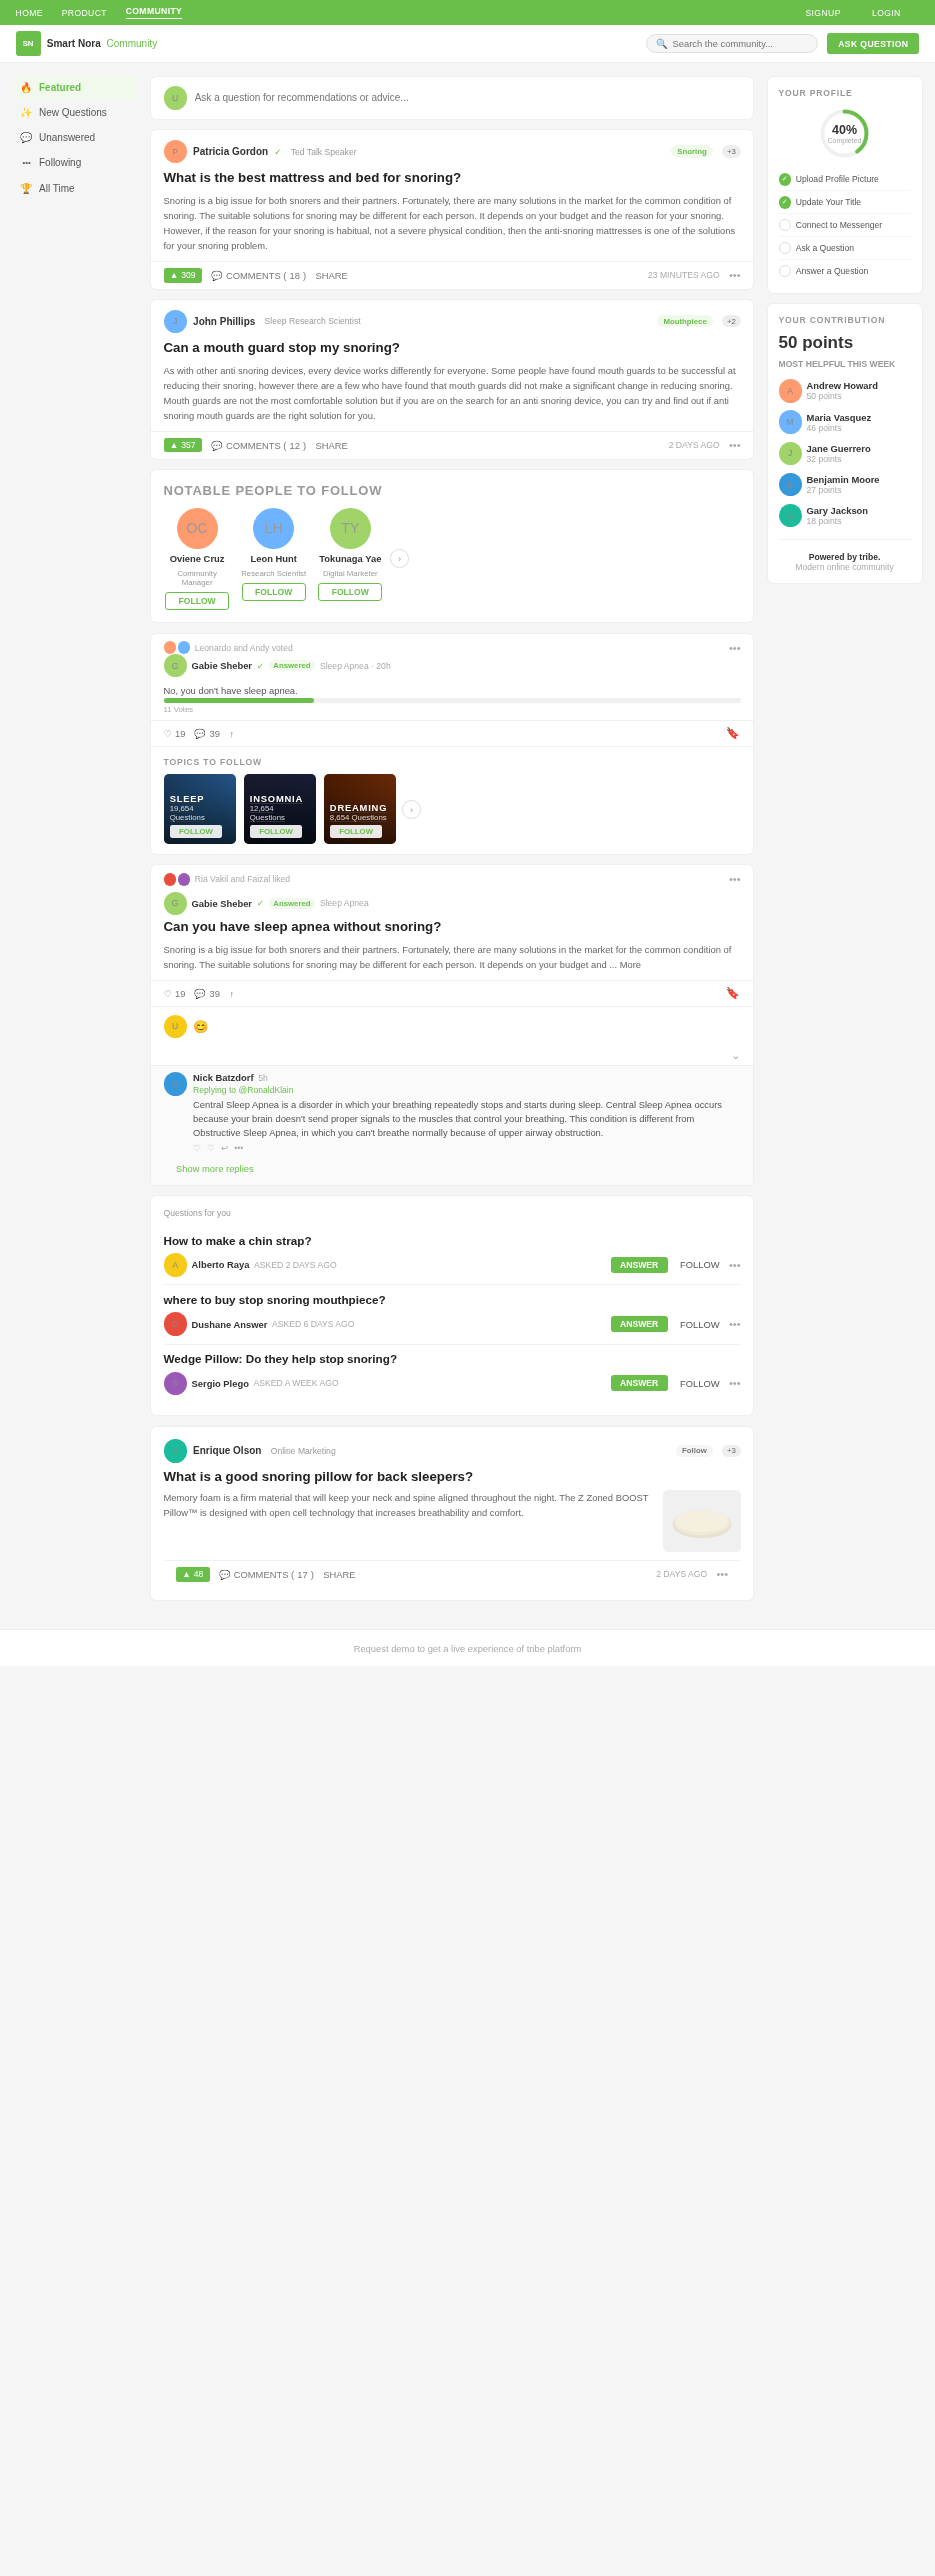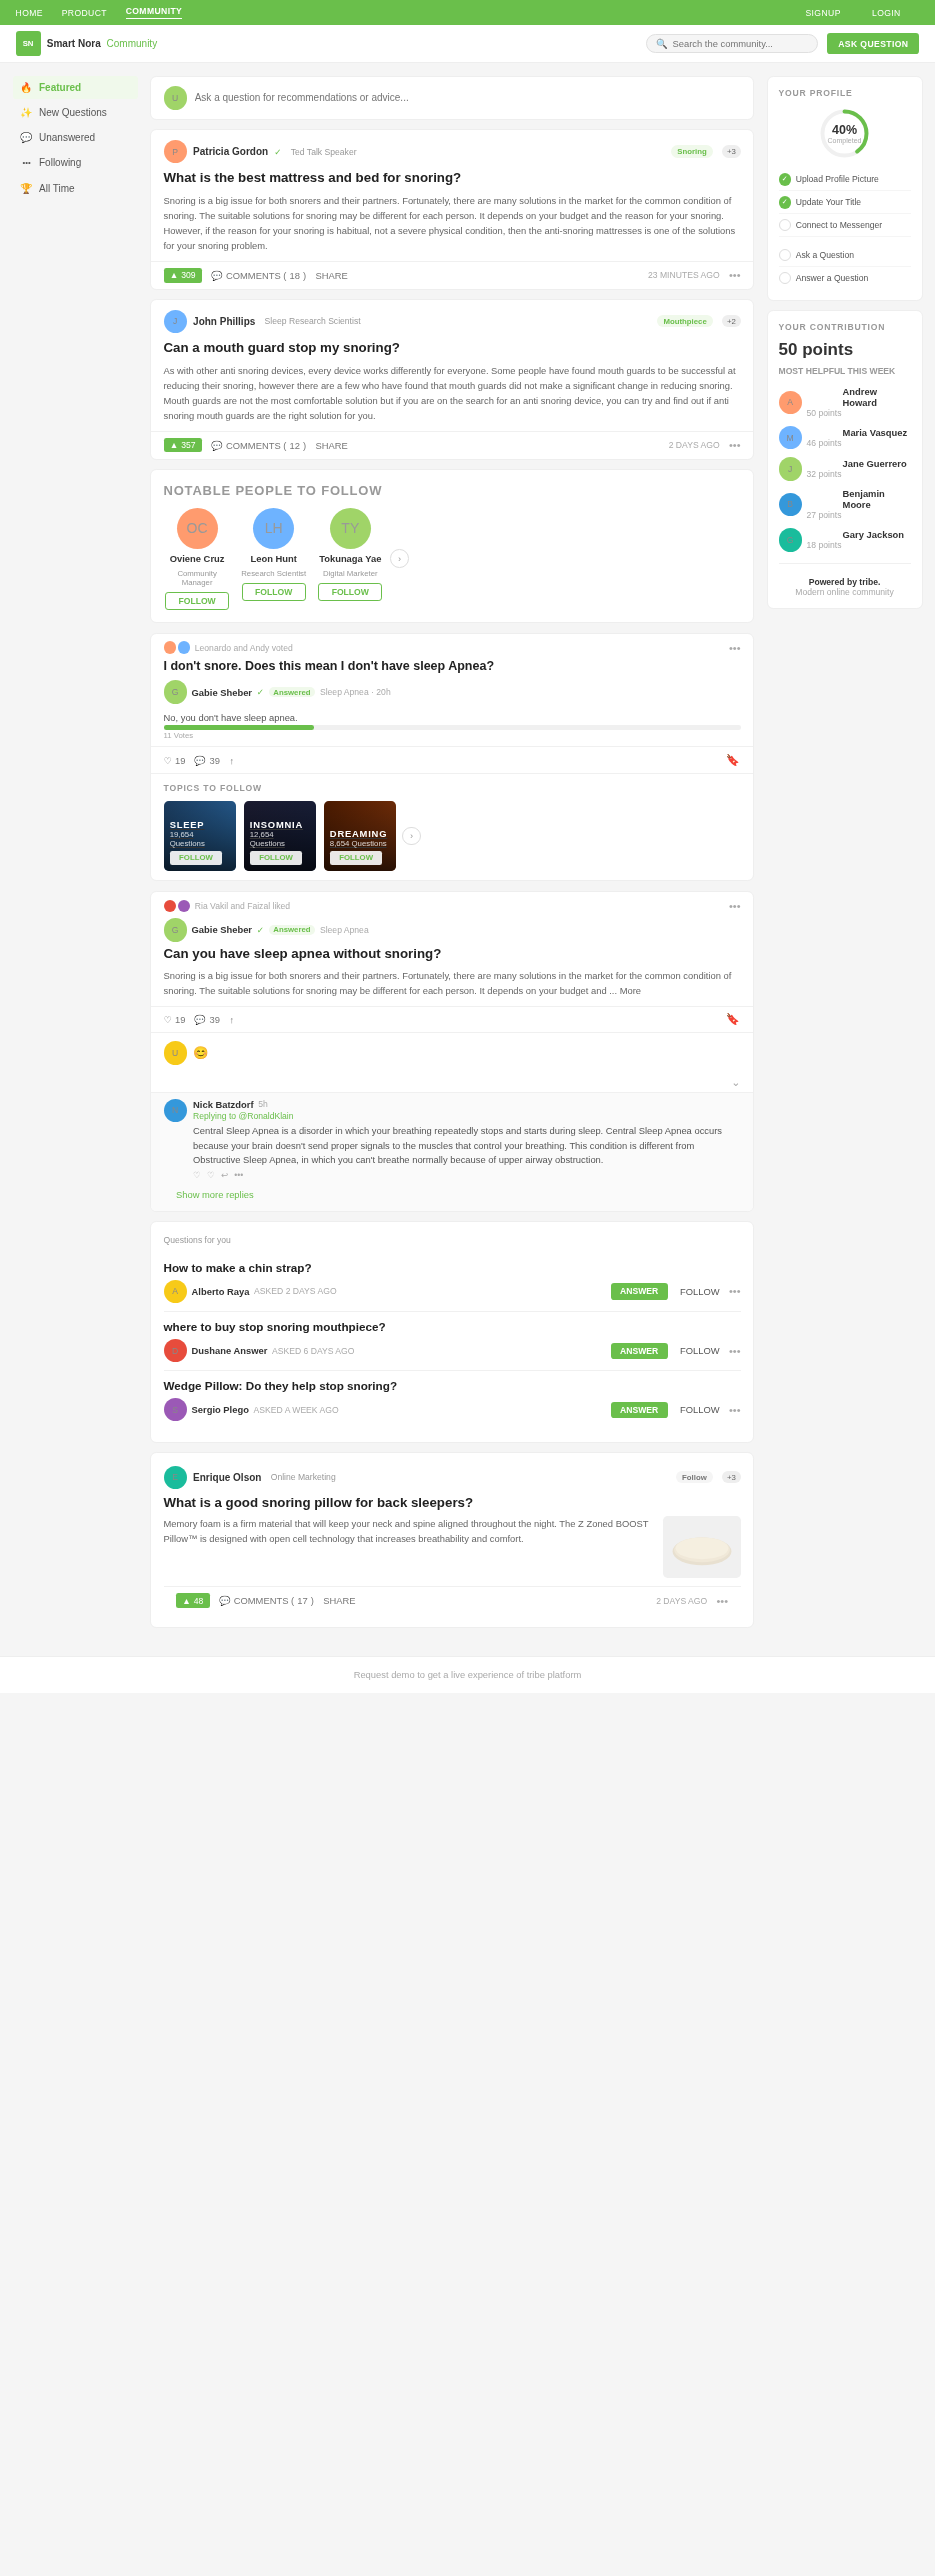--- a/index.html
+++ b/index.html
@@ -138,21 +138,21 @@
     .progress-center { position: absolute; inset: 0; display: flex; flex-direction: column; align-items: center; justify-content: center; }
     .progress-pct { font-size: 12.5px; font-weight: 700; color: #333; }
     .progress-label { font-size: 7px; color: #aaa; }
     .profile-action { display: flex; align-items: center; gap: 4.7px; padding: 4.7px 0; border-bottom: 0.8px solid #f5f5f5; }
     .profile-action:last-child { border-bottom: none; }
     .check-icon { width: 12.5px; height: 12.5px; border-radius: 50%; background: #6abf4b; display: flex; align-items: center; justify-content: center; color: #fff; font-size: 7px; flex-shrink: 0; }
     .profile-action-text { font-size: 8.6px; color: #555; }
     .contribution-points { font-size: 17px; font-weight: 700; color: #333; margin-bottom: 6.2px; }
     .contrib-label { font-size: 8.6px; color: #999; font-weight: 600; margin-bottom: 6.2px; }
     .contributor-item { display: flex; align-items: center; gap: 4.7px; padding: 3.9px 0; }
-    .contributor-name { font-size: 9.4px; font-weight: 600; color: #333; margin-left: 36px; }
+    .contributor-name { font-size: 9.4px; font-weight: 600; color: #333; }
     .contributor-points { font-size: 8.6px; color: #aaa; }
     .powered-by { text-align: center; padding: 6.2px 0 0; font-size: 8.6px; color: #aaa; }
     .powered-by strong { color: #333; }
 
     
     .page-footer { text-align: center; padding: 12.5px; font-size: 9.4px; color: #aaa; background: #fff; border-top: 0.8px solid #eee; margin-top: 6.2px; }
 
     .verified-badge { color: #6abf4b; font-size: 8.6px; }
     .time-ago { font-size: 8.6px; color: #aaa; }
     .green-tag { background: #f0f9eb; color: #6abf4b; }
@@ -316,21 +316,20 @@
       <div style="display:flex;justify-content:space-between;align-items:center;padding:7.8px 12.5px 0;">
         <div class="poll-liked" style="padding:0;">
           <div class="liked-avatars">
             <div class="liked-avatar avatar-color-1"></div>
             <div class="liked-avatar avatar-color-2"></div>
           </div>
           <span>Leonardo and Andy voted</span>
         </div>
         <button class="dots-btn">•••</button>
       </div>
-      <div class="poll-question">I don't snore. Does this mean I don't have sleep Apnea?</div>
       <div class="answerer">
         <div class="avatar-sm avatar-color-3">G</div>
         <span class="answerer-name">Gabie Sheber</span>
         <span class="verified-badge">✓</span>
         <span class="answerer-tag">Answered</span>
         <span class="answerer-detail">Sleep Apnea · 20h</span>
       </div>
       <div class="poll-option">
         <div class="poll-option-label">No, you don't have sleep apnea.</div>
         <div class="poll-bar-bg">
@@ -556,21 +555,21 @@
           <span class="profile-action-text">Upload Profile Picture</span>
         </div>
         <div class="profile-action">
           <div class="check-icon">✓</div>
           <span class="profile-action-text">Update Your Title</span>
         </div>
         <div class="profile-action" style="cursor:pointer;">
           <div style="width:12.5px;height:12.5px;border-radius:50%;border:0.8px solid #ddd;flex-shrink:0;"></div>
           <span class="profile-action-text">Connect to Messenger</span>
         </div>
-        <div class="profile-action" style="cursor:pointer;margin-top:7px;">
+        <div class="profile-action" style="cursor:pointer;">
           <div style="width:12.5px;height:12.5px;border-radius:50%;border:0.8px solid #ddd;flex-shrink:0;"></div>
           <span class="profile-action-text">Ask a Question</span>
         </div>
         <div class="profile-action" style="cursor:pointer;">
           <div style="width:12.5px;height:12.5px;border-radius:50%;border:0.8px solid #ddd;flex-shrink:0;"></div>
           <span class="profile-action-text">Answer a Question</span>
         </div>
       </div>
     </div>
 

